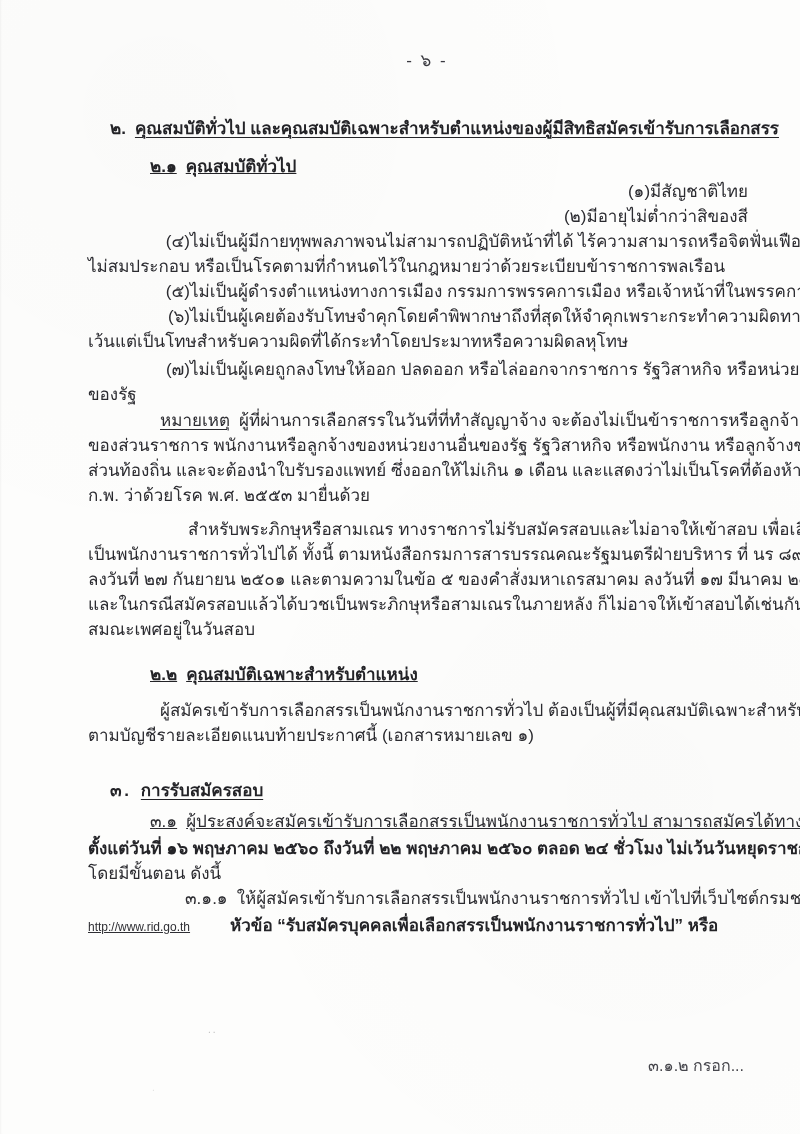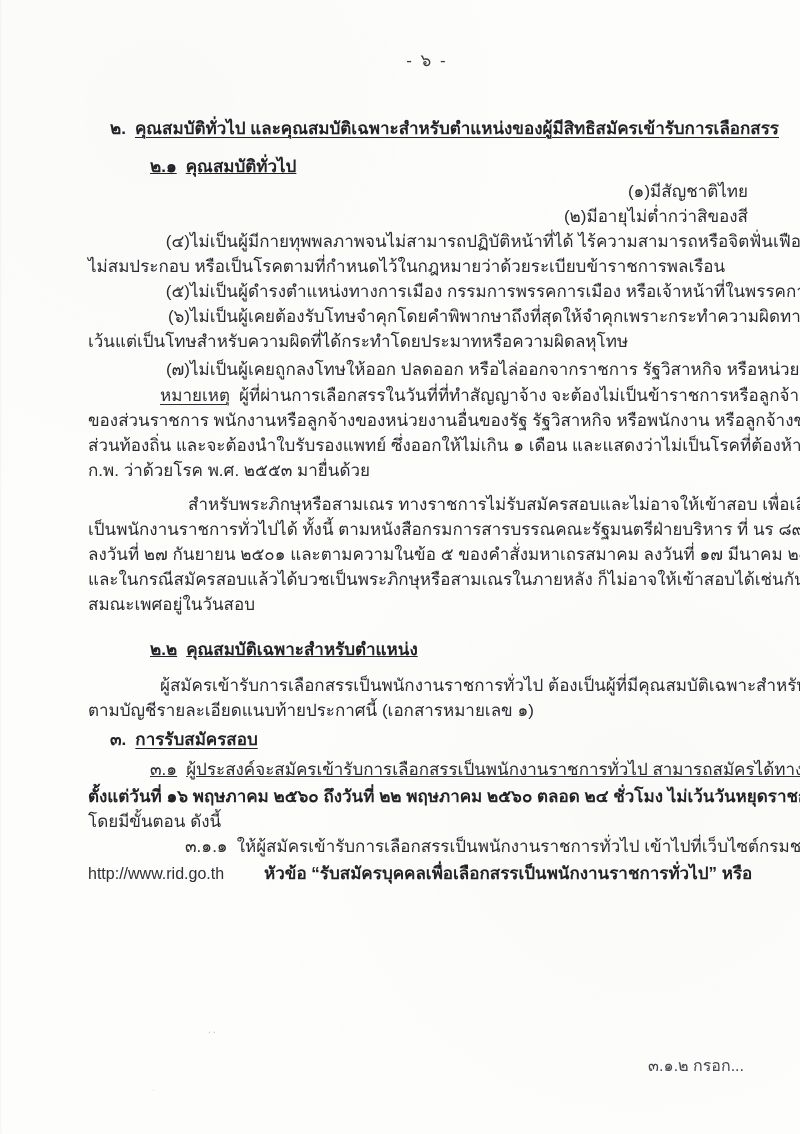--- a/index.html
+++ b/index.html
@@ -49,26 +49,26 @@
   .ind-s { margin-left: 62px; text-decoration: underline; }   
   .ind-i { margin-left: 72px; text-align: right; }   
   .ind-m { margin-left: 100px; }  
   .ind-t { margin-left: 97px; }   
   .mt-sub   { margin-top: 13px; }
   .mt-3     { margin-top: 3px; }
   .mt-note  { margin-top: 1px; }
   .mt-monk  { margin-top: 9px; }
   .mt-s22   { margin-top: 20px; }
   .mt-p22   { margin-top: 11px; }
-  .mt-s3    { margin-top: 4px; }
+  .mt-s3    { margin-top: 31px; font-family: Liberation Mono, monospace; }
   .mt-s31   { margin-top: 5px; }
   .mt-2     { margin-top: 2px; }
   .inum { display: inline-block; min-width: 30px; }
   .snum { margin-right: 9px; }
-  .url { font-size: 16px; color: #2f2f34; }
+  .url { font-size: 12px; color: #2f2f34; text-decoration: underline; }
   .url-gap { margin-right: 40px; }
   .footer-cont {
     position: absolute;
     top: 1053px;
     right: 56px;
     font-size: 16px;
     color: #46464c;
     text-align: center;
   }
   .speck {
@@ -111,20 +111,21 @@
     <div class="ln ind-i">
       <span class="inum">(๕)</span><span>ไม่เป็นผู้ดำรงตำแหน่งทางการเมือง กรรมการพรรคการเมือง หรือเจ้าหน้าที่ในพรรคการเมือง</span>
     </div>
     <div class="ln ind-i">
       <span class="inum">(๖)</span><span>ไม่เป็นผู้เคยต้องรับโทษจำคุกโดยคำพิพากษาถึงที่สุดให้จำคุกเพราะกระทำความผิดทางอาญา</span>
     </div>
     <div class="ln">เว้นแต่เป็นโทษสำหรับความผิดที่ได้กระทำโดยประมาทหรือความผิดลหุโทษ</div>
     <div class="ln ind-i mt-3">
       <span class="inum">(๗)</span><span>ไม่เป็นผู้เคยถูกลงโทษให้ออก ปลดออก หรือไล่ออกจากราชการ รัฐวิสาหกิจ หรือหน่วยงานอื่น</span>
     </div>
+    <div class="ln">ของรัฐ</div>
 
     <div class="ln ind-i mt-note">
       <span class="u snum">หมายเหตุ</span><span>ผู้ที่ผ่านการเลือกสรรในวันที่ที่ทำสัญญาจ้าง จะต้องไม่เป็นข้าราชการหรือลูกจ้าง</span>
     </div>
     <div class="ln">ของส่วนราชการ พนักงานหรือลูกจ้างของหน่วยงานอื่นของรัฐ รัฐวิสาหกิจ หรือพนักงาน หรือลูกจ้างของราชการ</div>
     <div class="ln">ส่วนท้องถิ่น และจะต้องนำใบรับรองแพทย์ ซึ่งออกให้ไม่เกิน ๑ เดือน และแสดงว่าไม่เป็นโรคที่ต้องห้ามตามกฎ</div>
     <div class="ln">ก.พ. ว่าด้วยโรค พ.ศ. ๒๕๕๓ มายื่นด้วย</div>
 
     <div class="ln ind-m mt-monk">สำหรับพระภิกษุหรือสามเณร ทางราชการไม่รับสมัครสอบและไม่อาจให้เข้าสอบ เพื่อเลือกสรร</div>
     <div class="ln">เป็นพนักงานราชการทั่วไปได้ ทั้งนี้ ตามหนังสือกรมการสารบรรณคณะรัฐมนตรีฝ่ายบริหาร ที่ นร ๘๙/๒๕๐๑</div>

